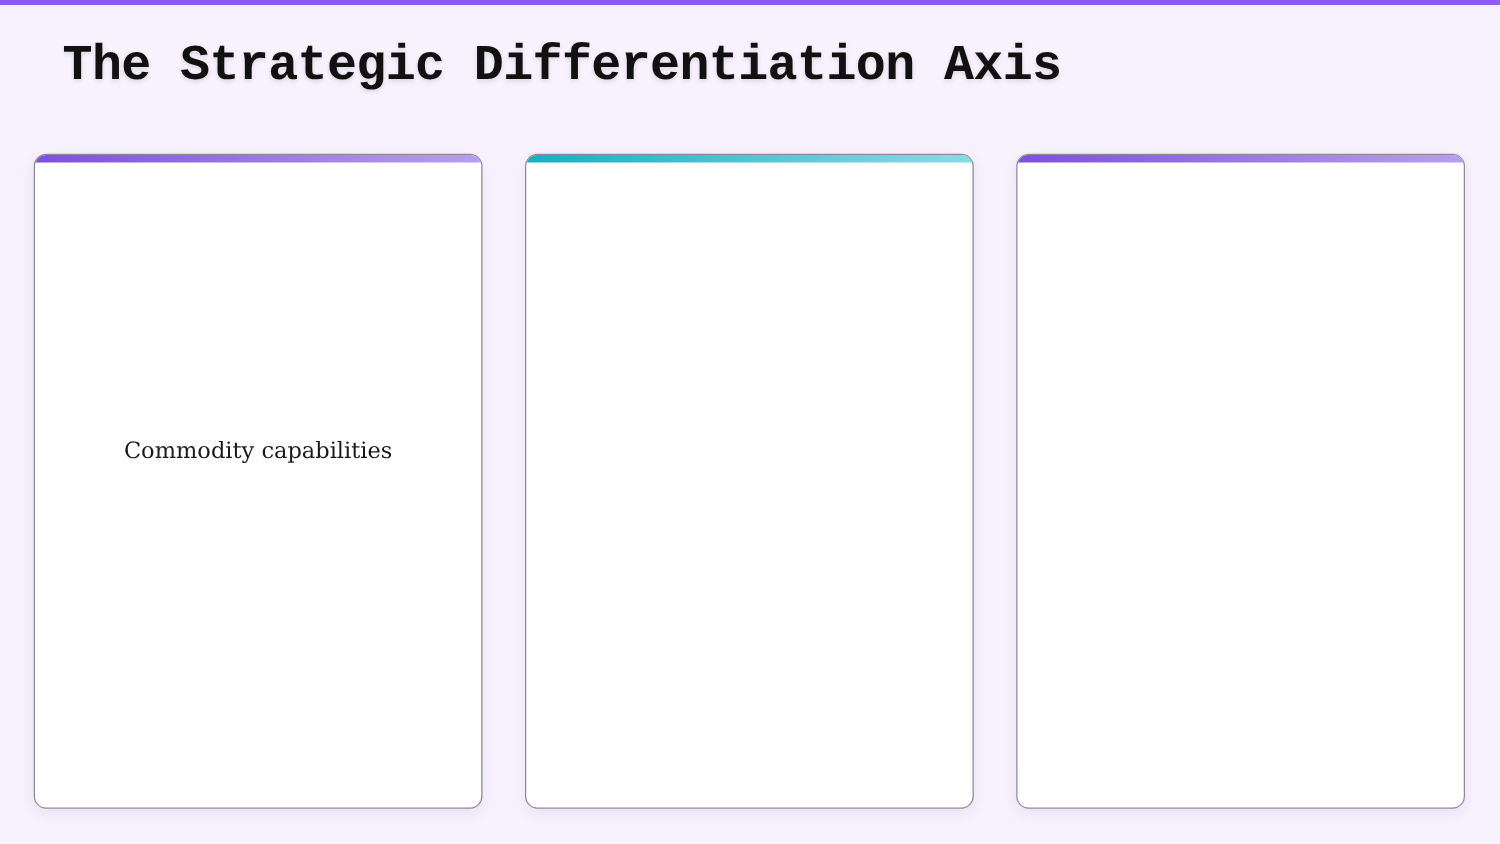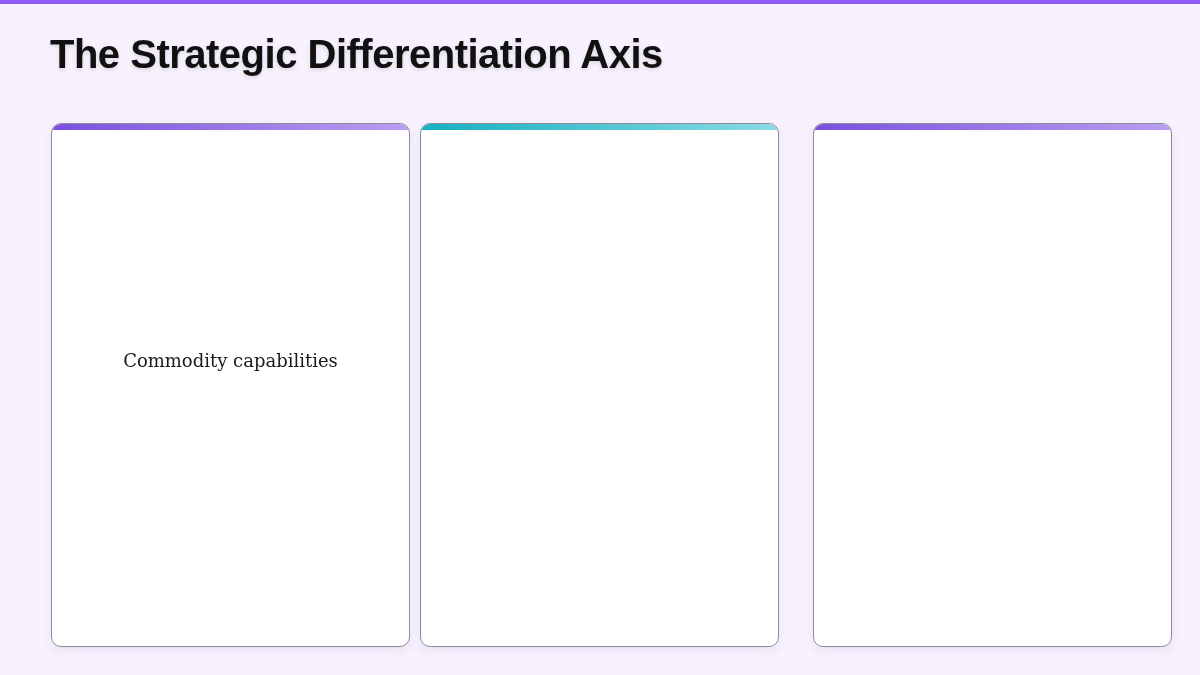--- a/index.html
+++ b/index.html
@@ -9,21 +9,21 @@
       position: relative;
       font-family: "DejaVu Serif", "Liberation Serif", serif;
     }
     .top-bar {
       position: absolute; left: 0; top: 0; width: 1200px; height: 4px;
       background: #8b5cf6;
     }
     .title {
       position: absolute; left: 50px; top: 28px;
       margin: 0;
-      font-family: Liberation Sans, sans-serif;
+      font-family: Liberation Mono, monospace;
       font-weight: bold; font-size: 40px; line-height: 52px;
       color: #111;
       letter-spacing: -0.5px;
       text-shadow: 0 2px 4px rgba(0,0,0,0.12);
     }
     .card {
       position: absolute; top: 123px; width: 359px; height: 524px;
       background: #ffffff;
       border: 1px solid #8e8a98;
       border-radius: 10px;
@@ -35,21 +35,21 @@
       position: absolute; left: 0; top: 0; right: 0; height: 6px;
     }
     .accent.purple { background: linear-gradient(90deg, #7c4fe0 0%, #b79ff0 100%); }
     .accent.teal { background: linear-gradient(90deg, #14b0c0 0%, #8adbe6 100%); }
     .card .label {
       position: absolute; left: 0; right: 0; top: 226px;
       text-align: center;
       font-family: "DejaVu Serif", serif;
       font-size: 18px; color: #1a1a1a;
     }
-    #card-1 { left: 27px; margin-left: 24px; }
+    #card-1 { left: 27px; }
     #card-2 { left: 420px; }
     #card-3 { left: 813px; }
   </style>
 </head>
 <body>
 
 <div class="top-bar"></div>
 
 <h1 class="title">The Strategic Differentiation Axis</h1>
 

